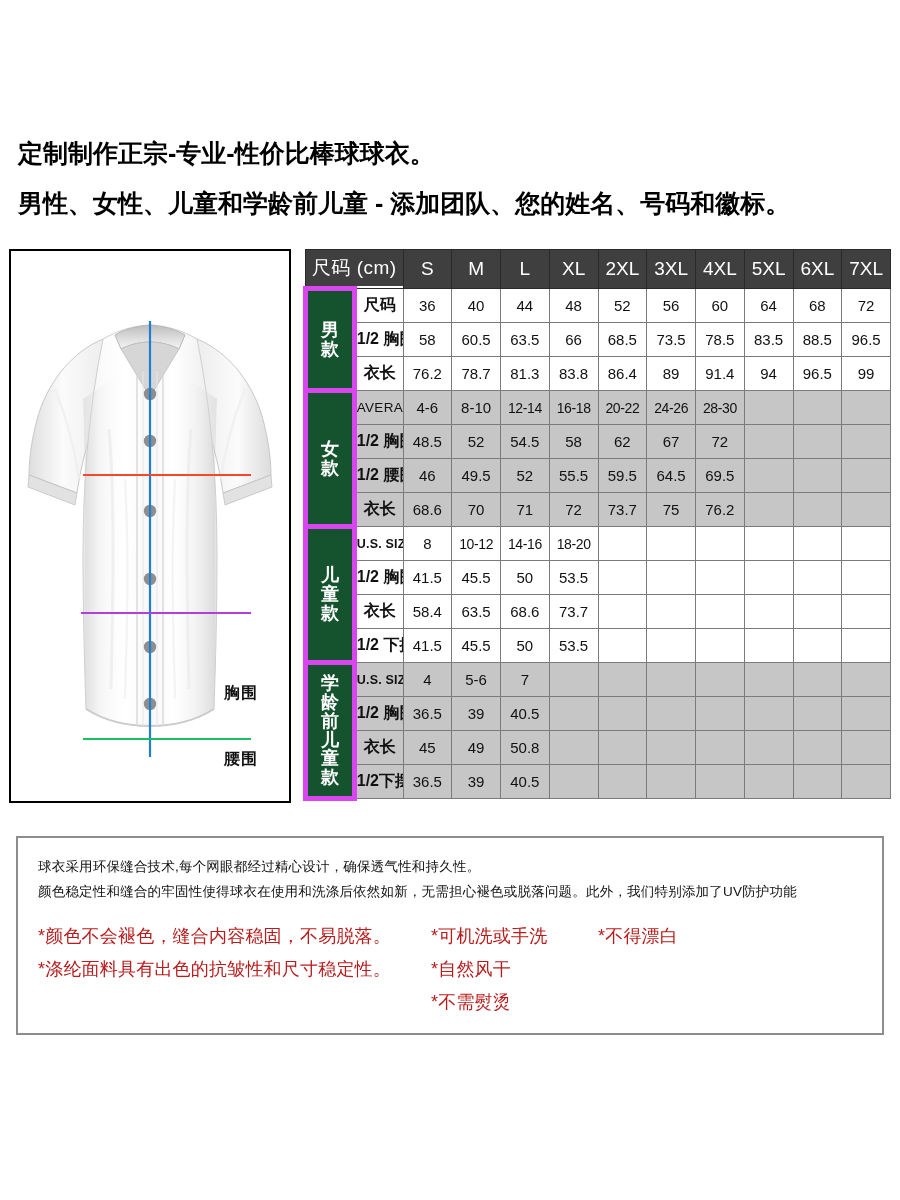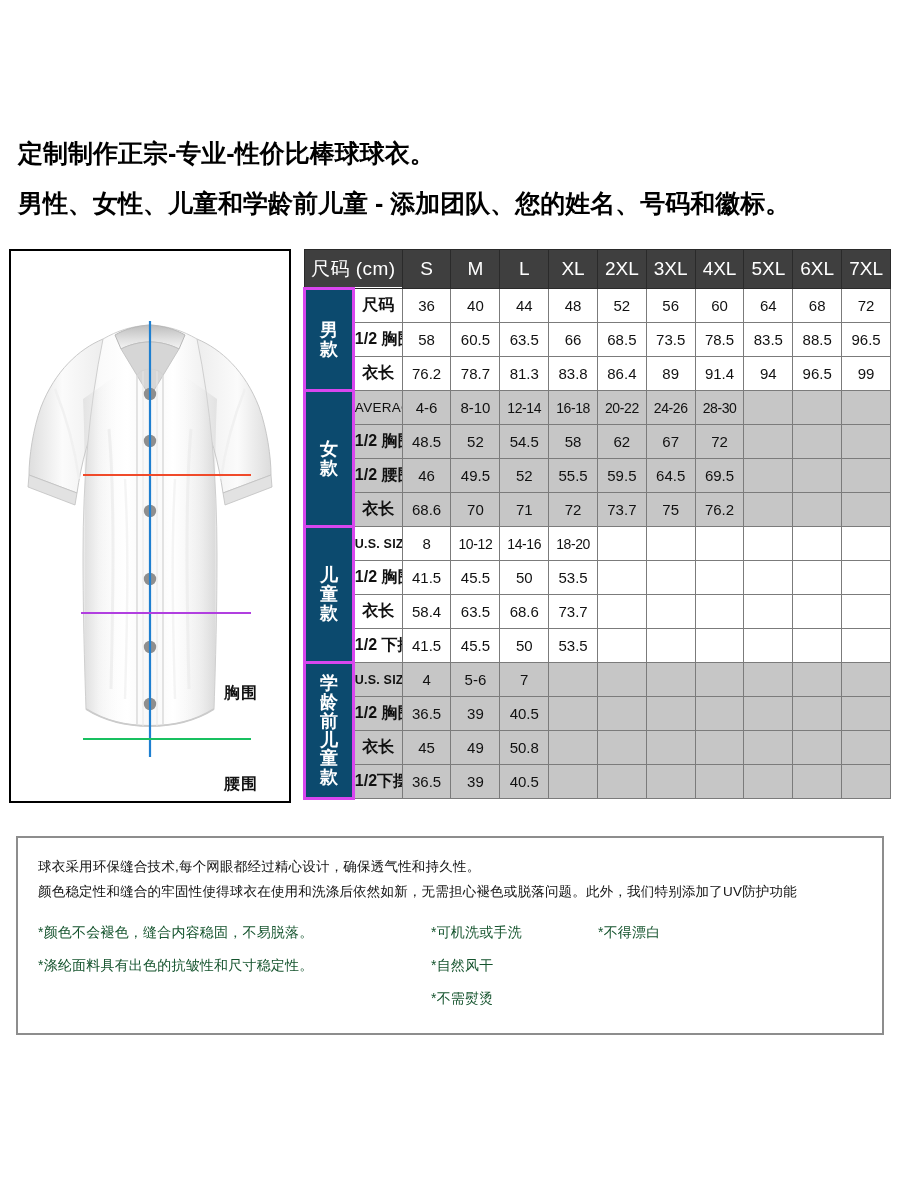--- a/index.html
+++ b/index.html
@@ -62,21 +62,21 @@
 
   .meas-label {
     position: absolute;
     font-size: 16px;
     font-weight: bold;
     color: #111;
     white-space: nowrap;
     letter-spacing: 1px;
   }
   .lbl-chest { left: 213px; top: 432px; }
-  .lbl-waist { left: 213px; top: 523px; }
+  .lbl-waist { left: 213px; top: 498px; }
   .lbl-hem   { left: 213px; top: 607px; }
   .lbl-len {
     position: absolute;
     left: 0; right: 0;
     top: 648px;
     text-align: center;
     font-size: 17px;
     font-weight: bold;
     color: #111;
     letter-spacing: 2px;
@@ -121,26 +121,26 @@
     font-size: 19px;
     height: 39px;
     border: 1px solid #2a2a2a;
   }
   .size-table thead th.title-cell {
     font-size: 19px;
     letter-spacing: 0.5px;
   }
   
   td.group-cell {
-    background: #0c4a6e;
+    background: #14532d;
     color: #ffffff;
     font-weight: bold;
     font-size: 18px;
     width: 36px;
-    border: 3px solid #d946ef;
+    border: 5px solid #d946ef;
     line-height: 20px;
     padding: 2px 12px;
   }
   td.group-cell .vtext {
     display: block;
     width: 100%;
     text-align: center;
     word-break: break-all;
     line-height: 1.05em;
   }
@@ -188,22 +188,22 @@
     letter-spacing: 0.2px;
     white-space: nowrap;
   }
   .bullets {
     margin-top: 20px;
     position: relative;
   }
   .bullet-row {
     position: relative;
     height: 33px;
-    font-size: 14px;
-    color: #14532d;
+    font-size: 18px;
+    color: #b91c1c;
     letter-spacing: 0.2px;
     white-space: nowrap;
   }
   .bullet-col-1 { position: absolute; left: 0;   top: 0; }
   .bullet-col-2 { position: absolute; left: 393px; top: 0; }
   .bullet-col-3 { position: absolute; left: 560px; top: 0; }
 </style>
 </head>
 <body>
 

